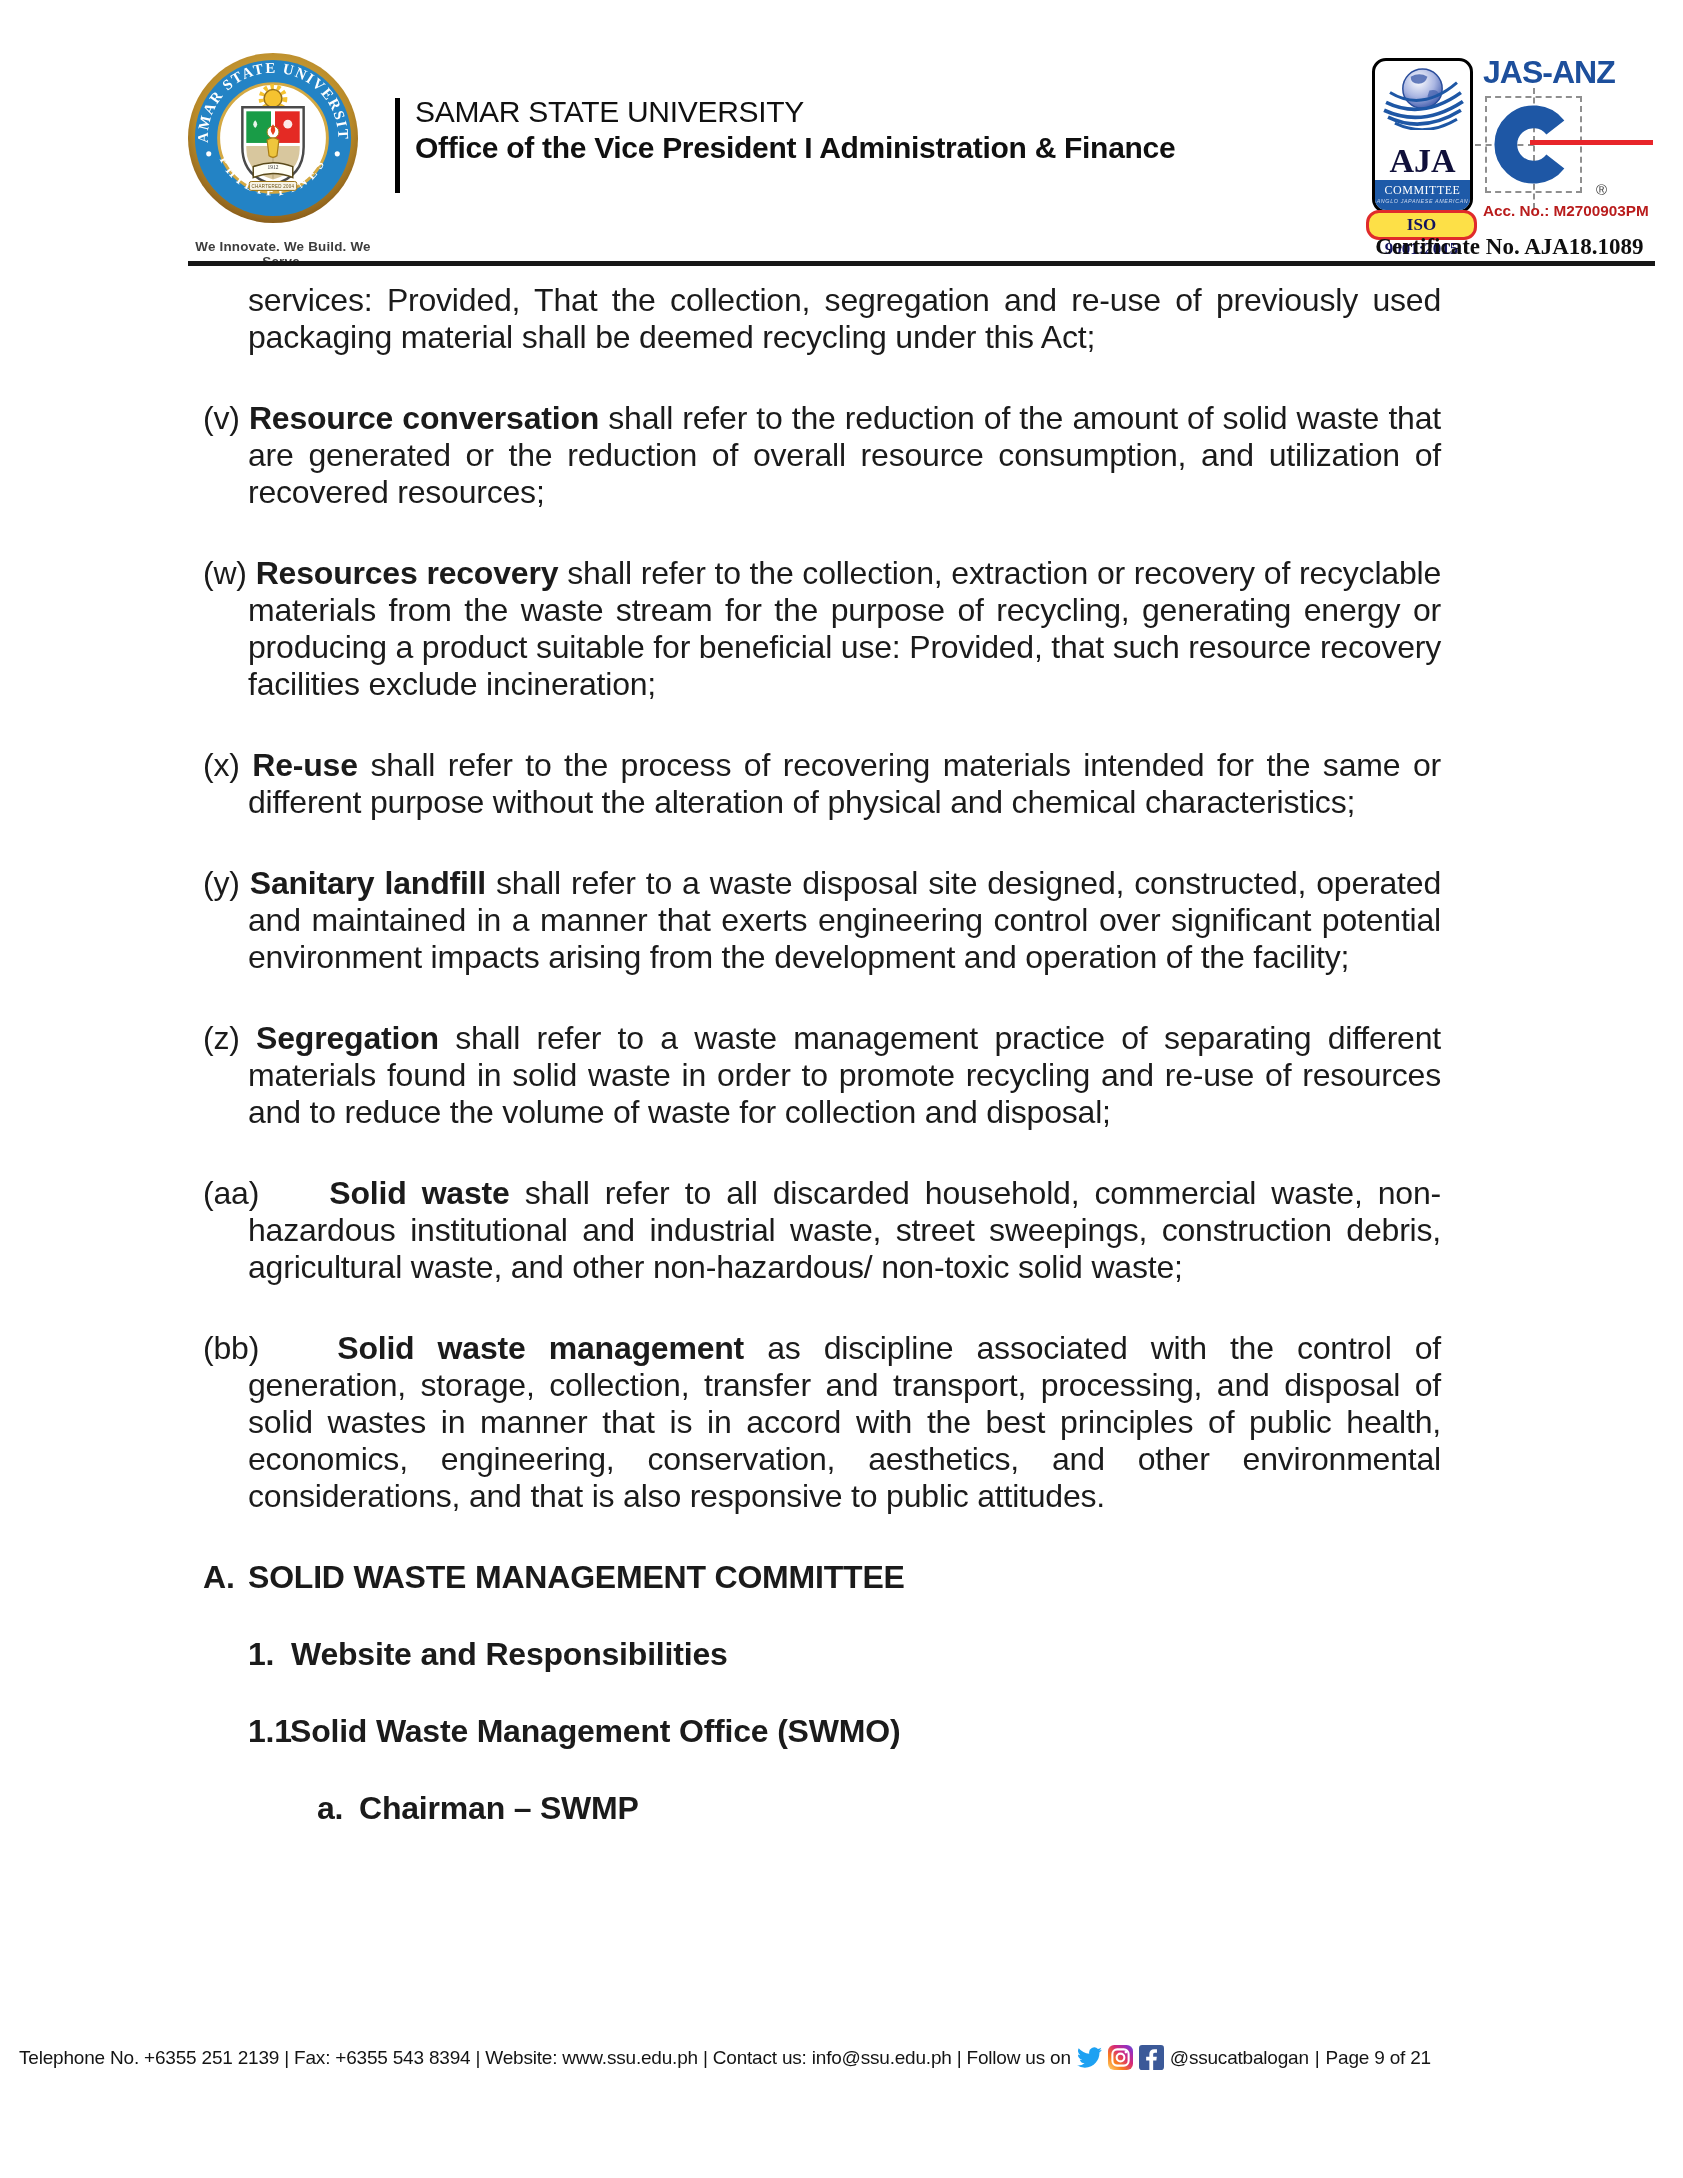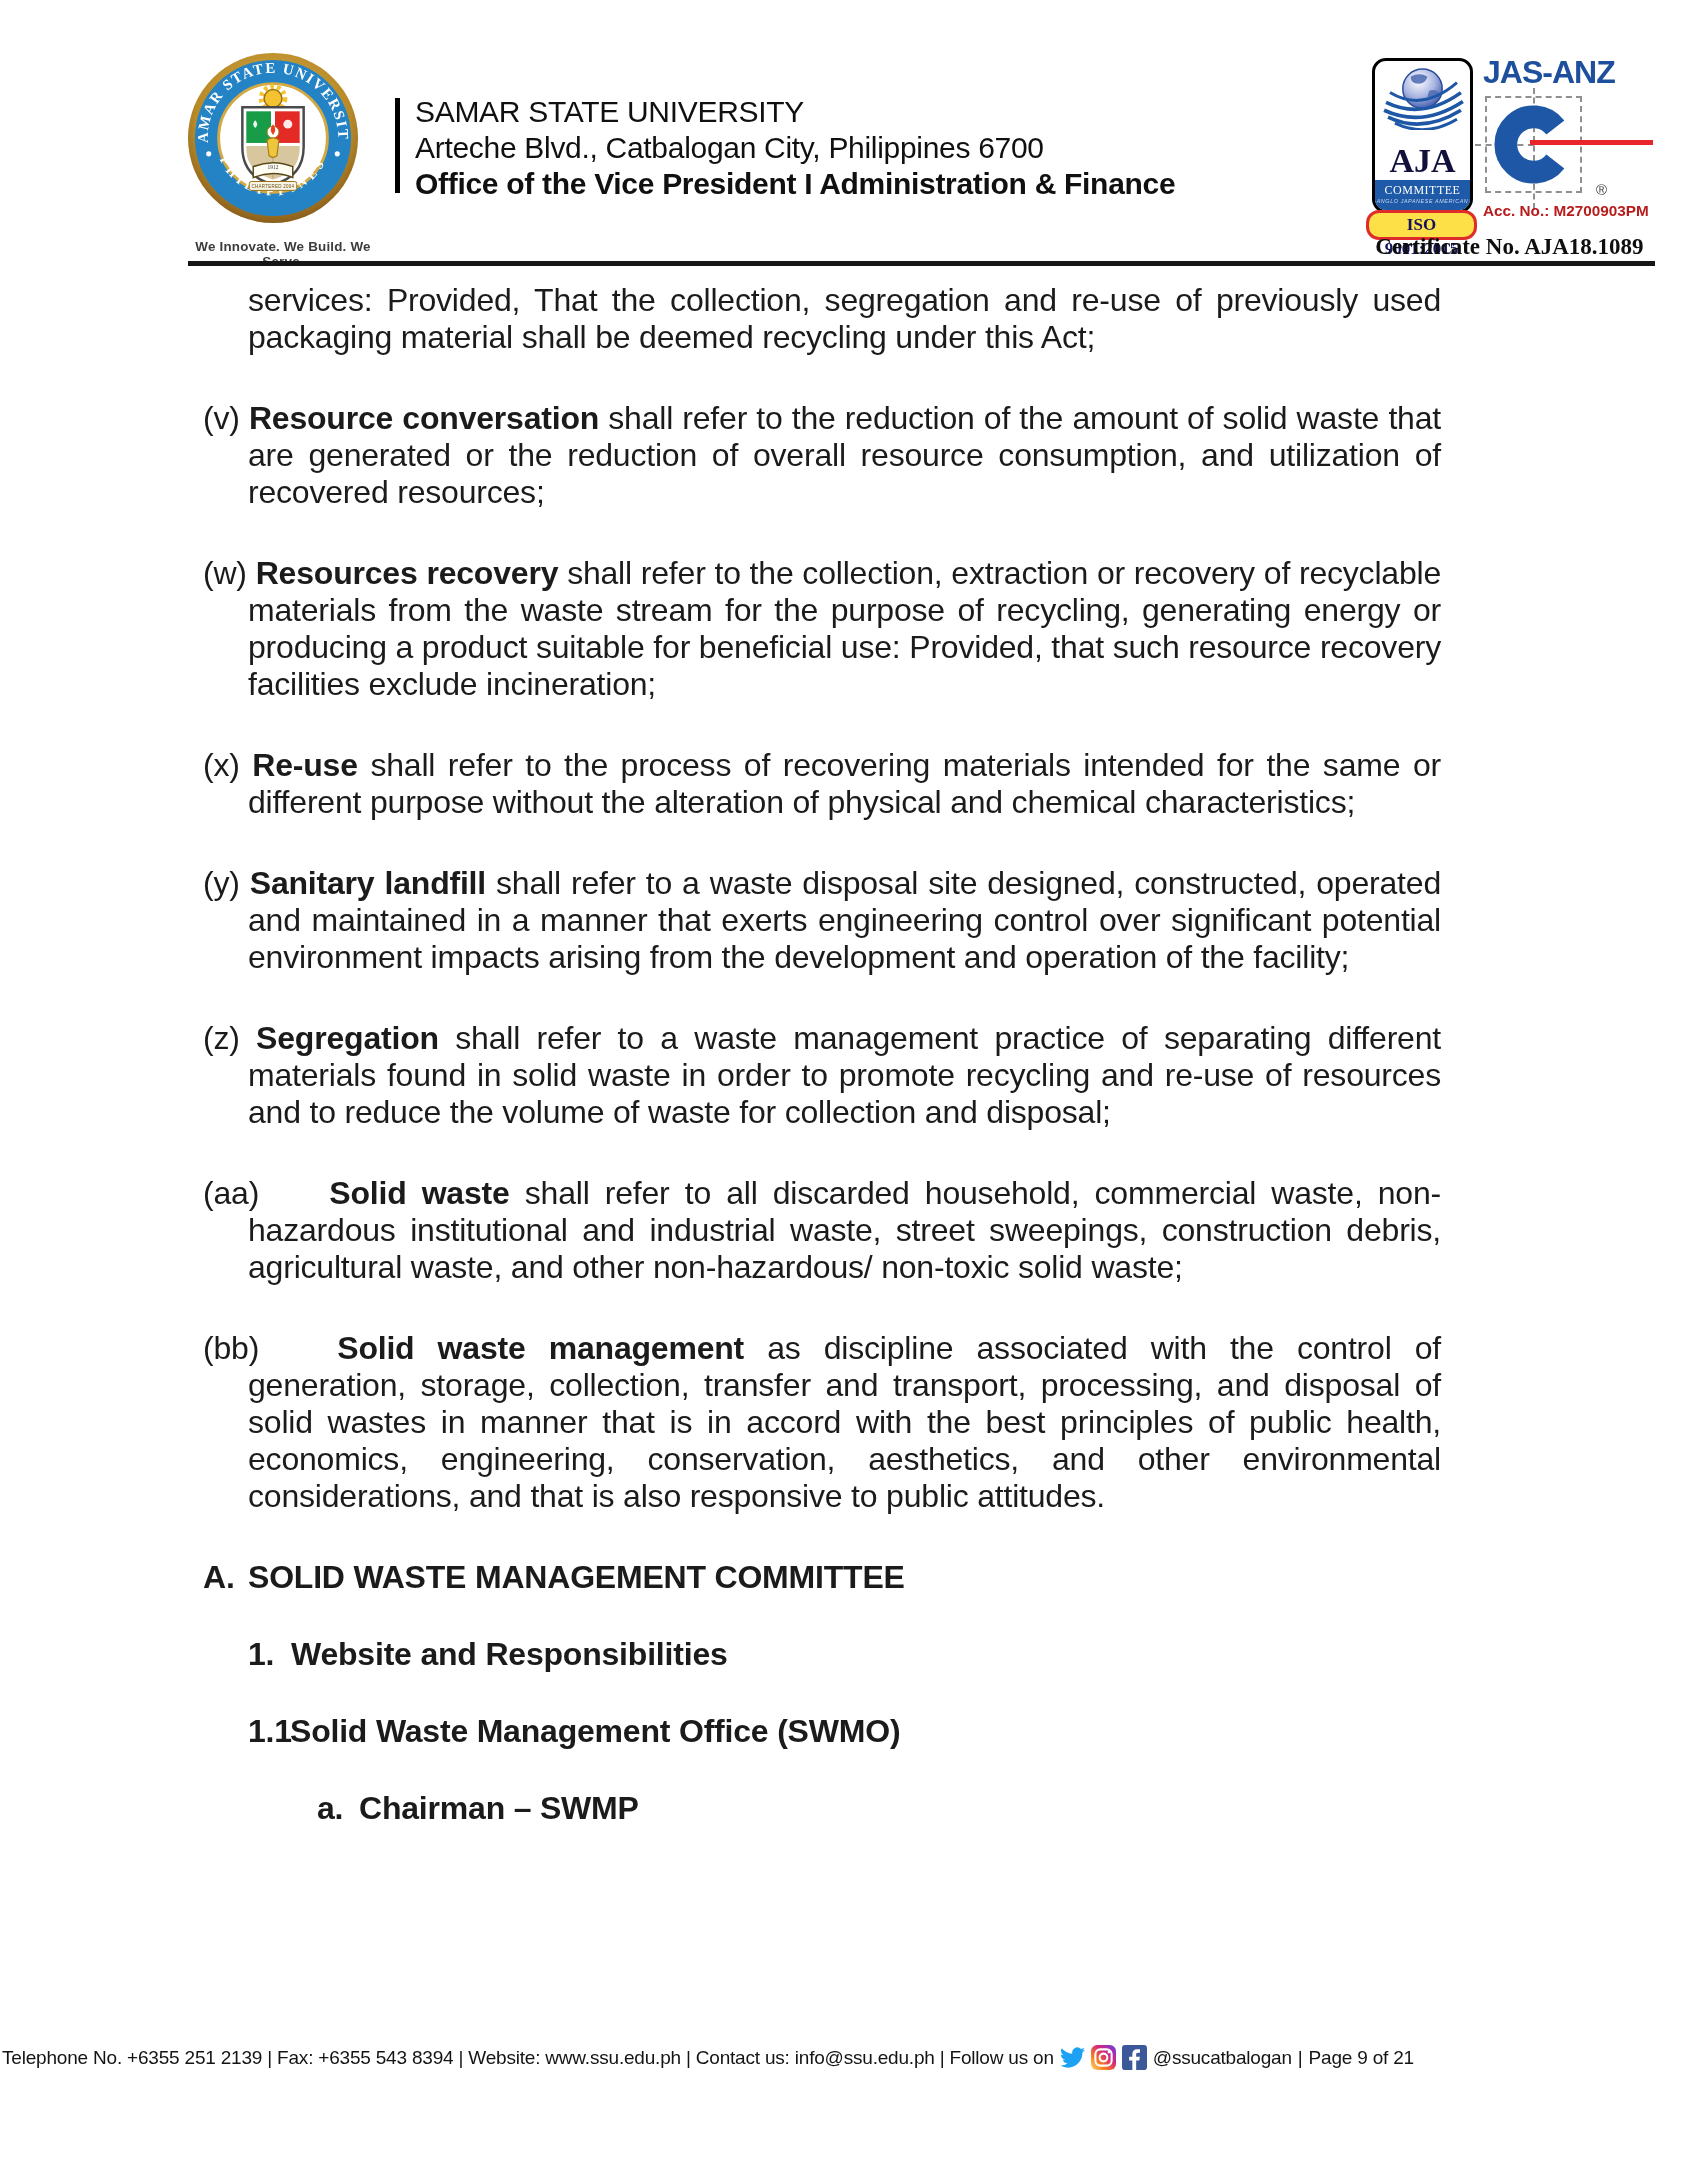--- a/index.html
+++ b/index.html
@@ -44,21 +44,21 @@
   .tab{display:inline-block;width:55px;}
   .heading-a{font-weight:bold;margin:12px 0 40px 0;padding-left:45px;text-indent:-45px;}
   .heading-a .lblA{display:inline-block;width:45px;text-indent:0;}
   .h-num{font-weight:bold;margin:0 0 40px 45px;}
   .h-num .lbl1{display:inline-block;width:43px;}
   .h-sub{font-weight:bold;margin:0 0 40px 45px;}
   .h-sub .lbl11{display:inline-block;width:42px;}
   .h-alpha{font-weight:bold;margin:0 0 0 114px;}
   .h-alpha .lbla{display:inline-block;width:42px;}
   
-  .footer{position:absolute;left:0;top:2045px;width:1416px;display:flex;justify-content:center;align-items:center;gap:6px;
+  .footer{position:absolute;left:17px;top:2045px;width:1416px;display:flex;justify-content:center;align-items:center;gap:6px;
     font-size:19px;color:#141414;letter-spacing:-0.2px;}
   .footer .icon{display:inline-block;vertical-align:middle;}
 </style>
 </head>
 <body>
 
 <div>
 
   <svg class="seal" width="174" height="174" viewBox="0 0 176 176">
     <defs>
@@ -106,21 +106,20 @@
       <rect x="64" y="132" width="48" height="9" rx="2" fill="#f7f3e6" stroke="#9a7114" stroke-width="1"></rect>
       <text x="88" y="138.5" text-anchor="middle" font-size="4.5" fill="#6b4f0e" letter-spacing=".3">CHARTERED 2004</text>
     </g>
   </svg>
 
   <div class="tagline">We Innovate. We Build. We Serve.</div>
 
   <div class="hdr-bar"></div>
   <div class="hdr-text">
     <div class="l1">SAMAR STATE UNIVERSITY</div>
-    <div class="l2">Arteche Blvd., Catbalogan City, Philippines 6700</div>
     <div class="l3">Office of the Vice President I Administration &amp; Finance</div>
   </div>
 
   <div class="accred">
     <div class="aja-box">
       <svg width="89" height="65" viewBox="0 0 90 66" style="position:absolute;left:3px;top:4px;">
         <defs>
           <radialGradient id="glb" cx="40%" cy="30%" r="75%">
             <stop offset="0%" stop-color="#ffffff"></stop>
             <stop offset="55%" stop-color="#aab6e2"></stop>

